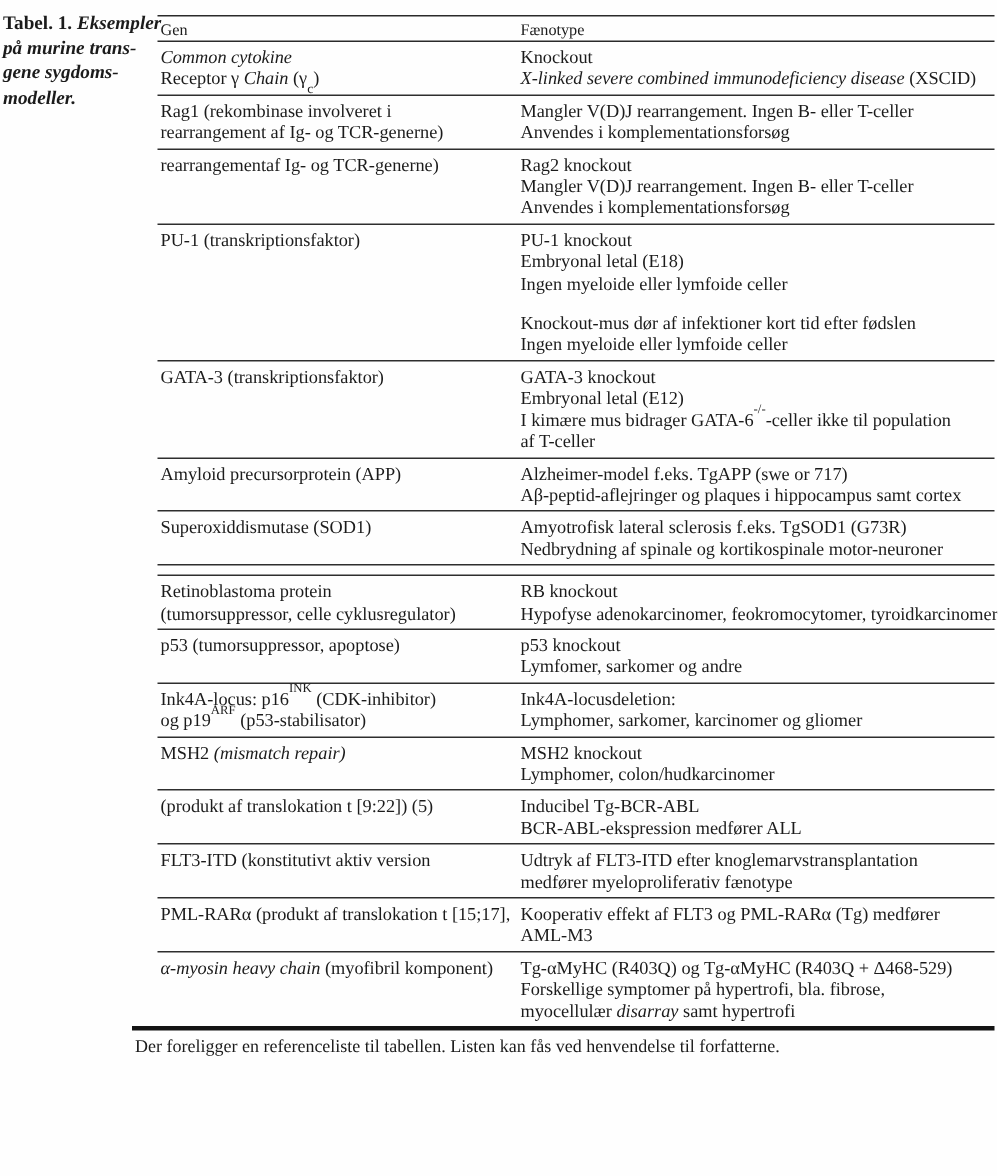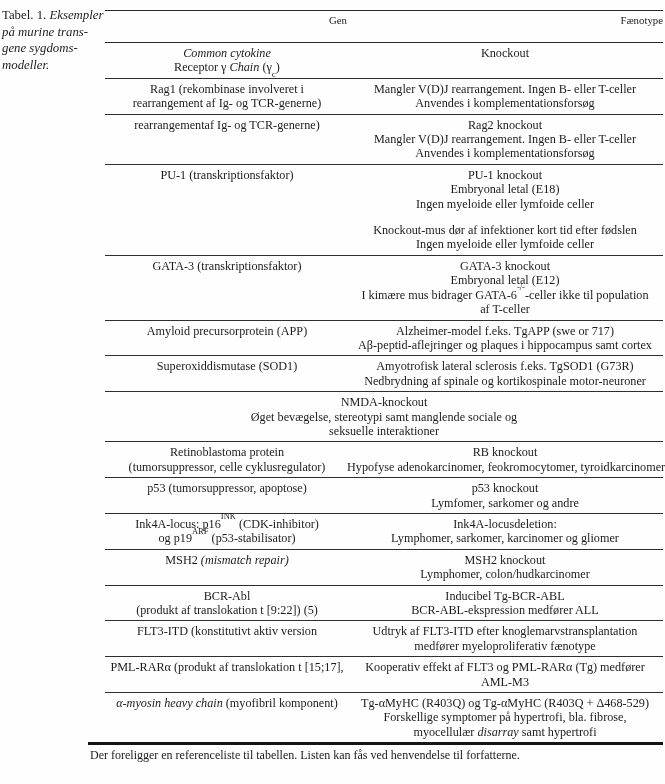--- a/index.html
+++ b/index.html
@@ -10,33 +10,33 @@
   }
   .caption{
     position:absolute;left:2px;top:7px;width:103px;
     font-weight:bold;font-size:12.8px;line-height:16.5px;
   }
   .caption .line{white-space:nowrap;}
   .dtable{margin:10px 2px 0 105px;}
   .thead{
     display:flex;
     border-top:1.6px solid #2a2a2a;border-bottom:1.6px solid #2a2a2a;
-    padding:3px 0 16px;font-size:10.8px;text-align:right;
+    padding:3px 0 1px;font-size:10.8px;
   }
   .row{
     display:flex;border-bottom:1.5px solid #2e2e2e;
-    padding:3px 0;font-size:12.2px;line-height:14.4px;text-align:center;
+    padding:3px 0;font-size:12.2px;line-height:14.4px;
   }
   #rows .row:last-child{border-bottom:none;}
   .cell-gen{flex:0 0 240px;width:240px;padding-left:2px;}
   .cell-phen{flex:1;min-width:0;}
   .line{white-space:nowrap;}
   .para.gap{margin-top:12px;}
   .it{font-style:italic;margin-top:28px;}
-  .bd{font-weight:normal;}
+  .bd{font-weight:bold;}
   sup{font-size:8.5px;position:relative;top:-3.5px;line-height:0;}
   sub{font-size:9px;position:relative;top:2px;line-height:0;}
   .bottom-rule{height:2.6px;background:#141414;margin-left:-17px;width:575px;}
   .footnote{margin-left:-15px;padding-top:4px;font-size:12px;line-height:13px;}
 </style>
 </head>
 <body>
 
 <div class="page">
   <div class="caption" id="caption">
@@ -54,20 +54,21 @@
 
     <div id="rows">
         <div class="row">
           <div class="cell-gen">
             <div class="line"><span class="it">Common cytokine</span></div>
             <div class="line"><span>Receptor γ </span><span class="it">Chain</span><span> (γ</span><sub>c</sub><span>)</span></div>
           </div>
           <div class="cell-phen">
             <div class="para">
               <div class="line"><span>Knockout</span></div>
+              <div class="line"><span class="it">X-linked severe combined immunodeficiency disease</span><span> (XSCID)</span></div>
             </div>
           </div>
         </div>
         <div class="row">
           <div class="cell-gen">
             <div class="line"><span>Rag1 (rekombinase involveret i</span></div>
             <div class="line"><span>rearrangement af Ig- og TCR-generne)</span></div>
           </div>
           <div class="cell-phen">
             <div class="para">
@@ -133,27 +134,20 @@
             <div class="line"><span>Superoxiddismutase (SOD1)</span></div>
           </div>
           <div class="cell-phen">
             <div class="para">
               <div class="line"><span>Amyotrofisk lateral sclerosis f.eks. TgSOD1 (G73R)</span></div>
               <div class="line"><span>Nedbrydning af spinale og kortikospinale motor-neuroner</span></div>
             </div>
           </div>
         </div>
         <div class="row">
-          <div class="cell-phen">
-            <div class="para">
-              <div class="line"><span>NMDA-knockout</span></div>
-              <div class="line"><span>Øget bevægelse, stereotypi samt manglende sociale og</span></div>
-              <div class="line"><span>seksuelle interaktioner</span></div>
-            </div>
-          </div>
         </div>
         <div class="row">
           <div class="cell-gen">
             <div class="line"><span>Retinoblastoma protein</span></div>
             <div class="line"><span>(tumorsuppressor, celle cyklusregulator)</span></div>
           </div>
           <div class="cell-phen">
             <div class="para">
               <div class="line"><span>RB knockout</span></div>
               <div class="line"><span>Hypofyse adenokarcinomer, feokromocytomer, tyroidkarcinomer</span></div>
@@ -189,21 +183,20 @@
           </div>
           <div class="cell-phen">
             <div class="para">
               <div class="line"><span>MSH2 knockout</span></div>
               <div class="line"><span>Lymphomer, colon/hudkarcinomer</span></div>
             </div>
           </div>
         </div>
         <div class="row">
           <div class="cell-gen">
-            <div class="line"><span>BCR-Abl</span></div>
             <div class="line"><span>(produkt af translokation t [9:22]) (5)</span></div>
           </div>
           <div class="cell-phen">
             <div class="para">
               <div class="line"><span>Inducibel Tg-BCR-ABL</span></div>
               <div class="line"><span>BCR-ABL-ekspression medfører ALL</span></div>
             </div>
           </div>
         </div>
         <div class="row">

